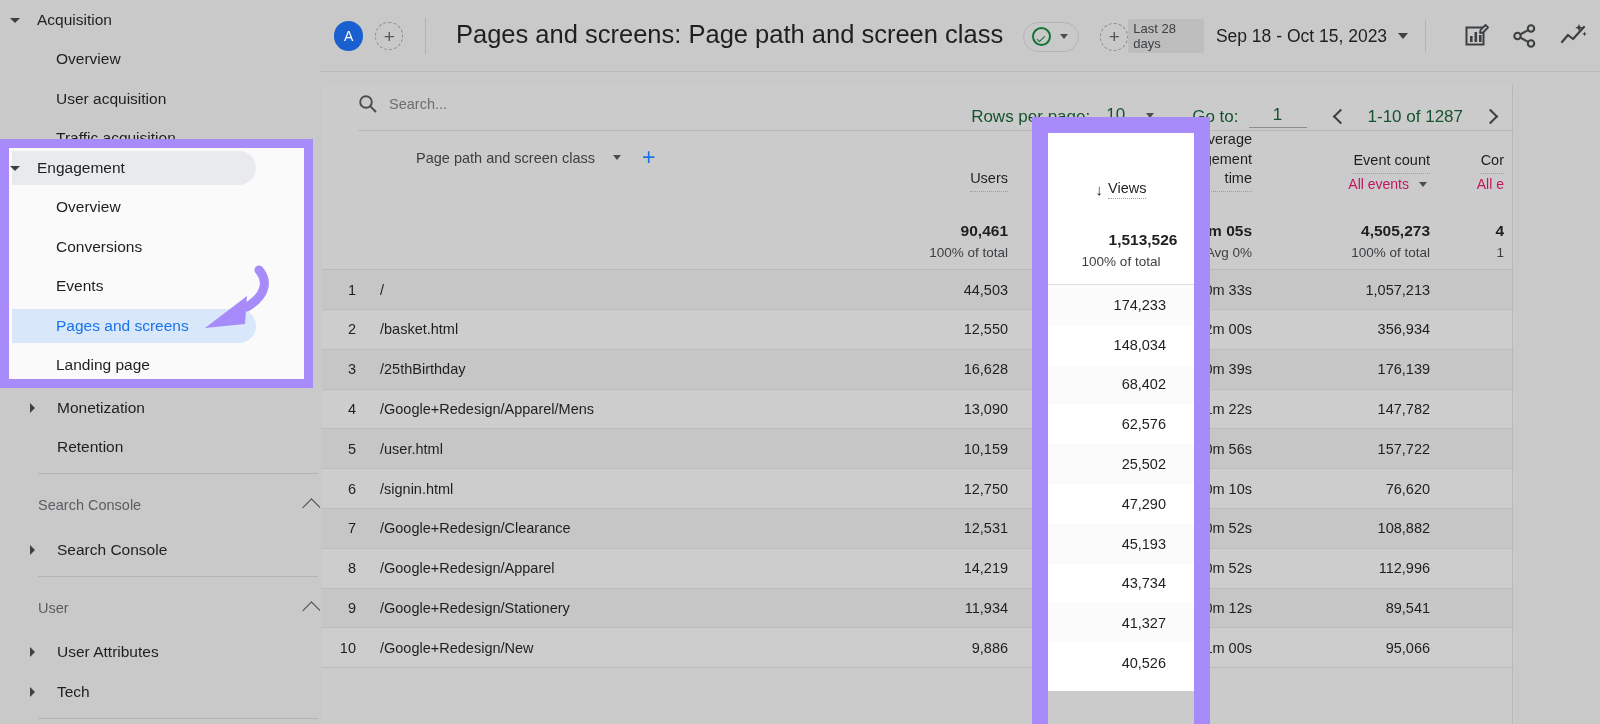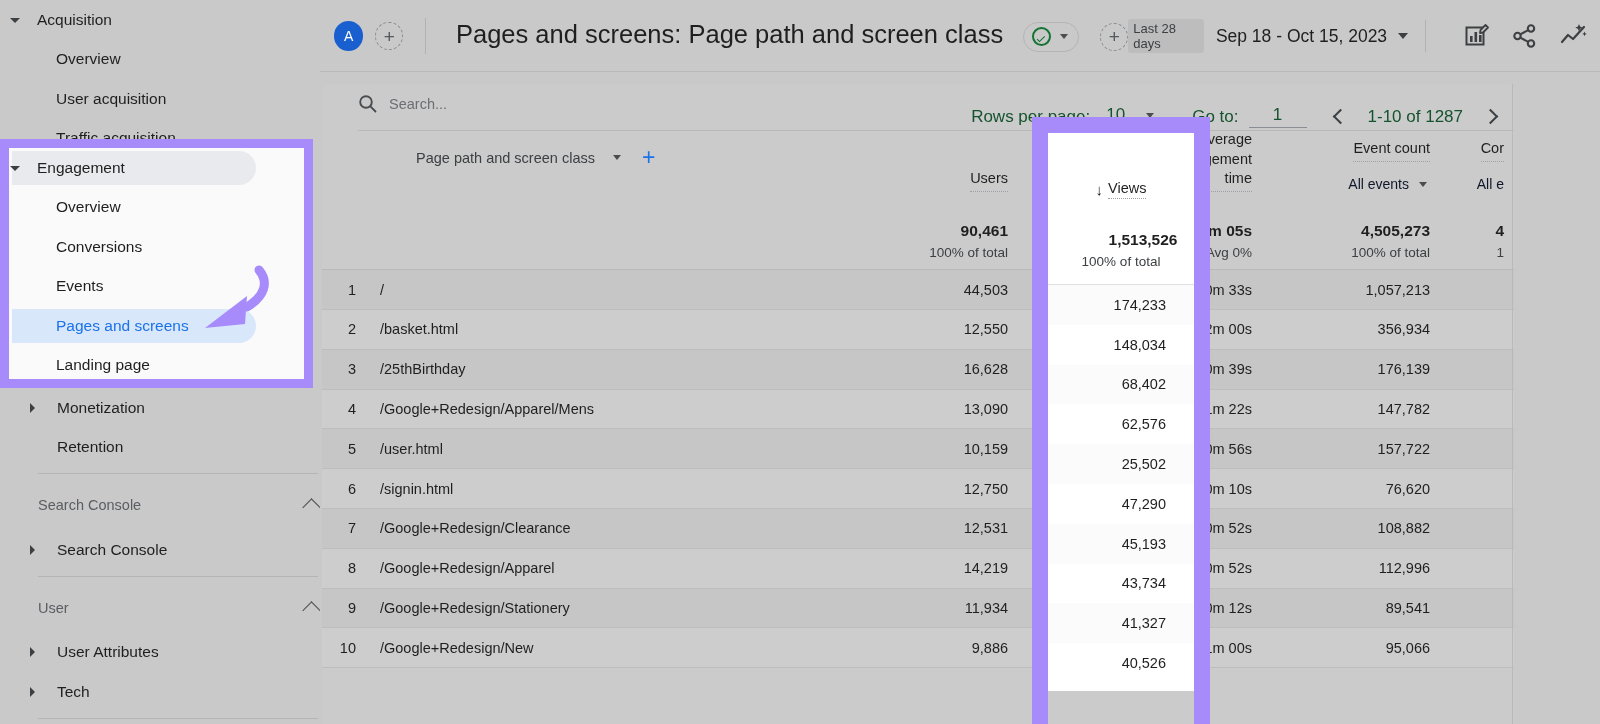--- a/index.html
+++ b/index.html
@@ -232,21 +232,21 @@
     font-size: 14.5px; font-weight: 400; color: #1f1f1f;
   }
   .hdr-dim {
     text-align: left; vertical-align: top !important;
     padding-top: 16px;
   }
   .hdr-dim .inner { display: flex; align-items: center; color: #3c4043; margin-left: 48px; }
   .plus-blue { color: #1a73e8; font-size: 23px; margin-left: 18px; line-height: 1; font-weight: 400; }
   .hdr-m { text-align: right; padding-right: 10px; }
   .hdr-m .lbl { display: inline-block; border-bottom: 1.5px dotted #9aa0a6; padding-bottom: 2px; line-height: 1.36; }
-  .hdr-sub { font-size: 14px; color: #0f172a; margin-top: 14px; display: flex; align-items: center; justify-content: flex-end; }
+  .hdr-sub { font-size: 14px; color: #be185d; margin-top: 2px; display: flex; align-items: center; justify-content: flex-end; }
   .hdr-sub .tri-down { margin-left: 10px; }
   .sort-arrow { font-size: 15px; margin-right: 5px; color: #1f1f1f; }
 
   .totrow td {
     padding-top: 22px; padding-bottom: 9px;
     text-align: right; padding-right: 10px;
     font-size: 15.5px; font-weight: 700; color: #1f1f1f;
   }
   .totrow .sub { display: block; font-size: 13.5px; font-weight: 400; color: #3c4043; margin-top: 5px; }
   thead tr.totrow td { border-bottom: 1px solid #b9b9b9; }

